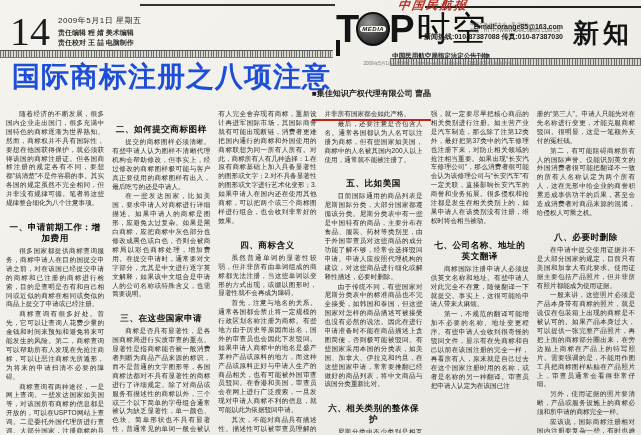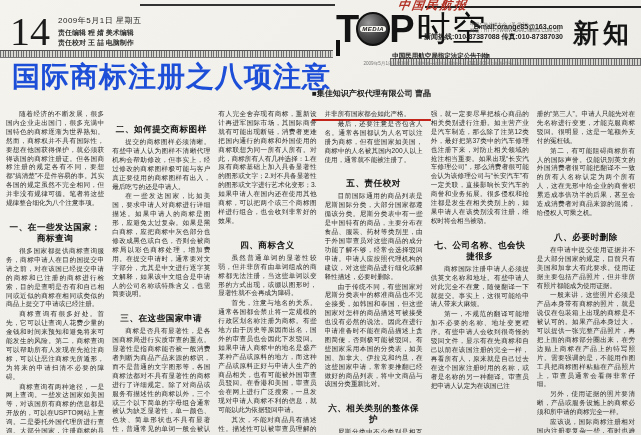--- a/index.html
+++ b/index.html
@@ -112,21 +112,21 @@
   <div>新闻热线:010-87387088 传真:010-87387030</div>
 </div>
 <div class="section-name">新知</div>
 
 <h1 class="headline" style="margin:0;">国际商标注册之八项注意</h1>
 <div class="byline">■集佳知识产权代理有限公司 曹晶</div>
 
 <div class="cols">
     <div class="col">
       <p>随着经济的不断发展，很多国内企业走出国门，很多充满中国特色的商标逐渐为世界熟知。然而，商标权并不具有国际性，要想在他国获得保护，就必须获得该国的商标注册证。但各国商标注册的规定各有不同，要想都“搞清楚”不是件容易的事。其实各国的规定虽然不完全相同，但并非没有规律可循。笔者将这些规律整合细化为八个注意事项。</p>
-      <h3>一、在一些发达国家：商标查询</h3>
+      <h3>一、申请前期工作：增加费用</h3>
       <p>很多国家都提供商标查询服务，商标申请人在目的国提交申请之前，对在该国已经提交申请的商标和已注册的商标进行检索，目的是查明是否有和自己相同或近似的商标在相同或类似的商品上提交了申请或已经注册。</p>
       <p>商标查询有很多好处。首先，它可以让查询人花费少量的金钱和时间来预知和避免将来可能发生的风险。第二，商标查询可以帮助所有人发现在先抢注商标，可以让恶注商标无所遁形，为将来的申请扫清不必要的障碍。</p>
       <p>商标查询有两种途径，一是网上查询。一些发达国家如美国等，对该国所有商标的信息都是开放的，可以在USPTO网站上查询。二是委托外国代理所进行查询。大部分国家，注册商标的具体状况是不公开的，通常委托代理机构查询，会得到相关的法律建议，有助于对在先商标是否对自己的申请有影响做出判断。</p>
     </div>
     <div class="col">
       <h3>二、如何提交商标图样</h3>
       <p>提交的商标图样必须清晰。有些申请人认为图样不清晰代理机构会帮助修改，但事实上，经过修改的商标图样极可能与客户真正要使用的商标图样有出入，最后吃亏的还是申请人。</p>
       <p>在一些发达国家，比如美国，要求申请人对商标进行详细描述。如果申请人的商标是图形，应避免太过复杂。如果是黑白商标，应把商标中灰色部分也修改成黑色或白色，否则会被商标局以彩色商标处理，增加费用。在提交申请时，通常要对文字部分，尤其是中文进行逐字英文解释，如果该中文组合是申请人的公司名称或特殊含义，也需简要说明。</p>
       <h3>三、在这些国家申请</h3>
       <p>商标是否具有显著性，是各国商标局进行实质审查的重点。显著性是指商标能否被一般消费者判断为商品产品来源的标识，而不是普通的文字图形等，各国商标法都对不具有显著性的商标进行了详细规定。除了对商品或服务有描述性的商标以外，三个或三个以下简单的字母组合通常被认为缺乏显著性，单一颜色、色块、简单形状也不具有显著性，普通常见的单词一般会被认为显著性较低。</p>
@@ -135,29 +135,29 @@
     <div class="col">
       <p class="noindent">有人完全舍弃现有商标，重新设计再进军国际市场，其国际商誉就有可能出现断链，消费者更难把国内通行的商标和外国使用的商标联想为同一所有人所有。对此，商标所有人有几种选择：1.在原有商标基础上加入具备显著性的图形或文字；2.对不具备显著性的图形或文字进行艺术化变形；3.如果申请人在国内还在使用其他商标，可以把两个或三个商标图样进行组合，也会收到非常好的效果。</p>
       <h3>四、商标含义</h3>
       <p>虽然普通单词的显著性较弱，但并非所有由单词组成的商标都无法注册，当这些单词以变形的方式出现，或缀以图形时，显著性就不会再成为障碍。</p>
       <p>首先，注意与地名的关系。通常各国都会禁止将一定规模的行政区划名称注册为商标。有些地方由于历史等原因而出名，国外的审查员也会因此下发驳回。如果申请人商标中的地名是盛产某种产品或原料的地方，而这种产品或原料正好与申请人生产的商品相关，也有可能被外国审查员驳回。在香港和美国，审查员会在网上进行广泛搜索，一旦发现对申请人商标不利的信息，就可能以此为依据驳回申请。</p>
       <p>其次，不能对商品具有描述性。描述性可以被审查员理解的非常宽泛，例如，申请商品中包含“馒头”，那么商标“面旺”就有可能对商品具有描述性。当然，</p>
     </div>
     <div class="col">
       <p class="noindent">并非所有国家都会如此严格。</p>
       <p>最后，还要注意是否包含人名。通常各国都认为人名可以注册为商标，但有些国家如美国，商标中的人名被其国内200人以上使用，通常就不能被注册了。</p>
-      <h3>五、责任校对</h3>
+      <h3>五、比如美国</h3>
       <p>目前国际通用的商品列表是尼斯国际分类，大部分国家都遵循该分类。尼斯分类表中有一些是中国特有的商品，主要分布在食品、服装、药材等类别里，由于外国审查员对这些商品的成分功能了解不够，经常会选择驳回申请。申请人应按照代理机构的建议，对这些商品进行细化或解释性描述，必要时删除。</p>
       <p>由于传统不同，有些国家对尼斯分类表中的标准商品也不完全接受，如韩国和泰国，但这些国家对怎样的商品描述可被接受也没有必然的说法。因此在进行申请准备时不能在商品描述上贪图简便，否则极可能被驳回。有些国家采用本国的分类表，如美国、加拿大、伊拉克和约旦，在这些国家申请，常常要推翻已经做好的商品列表，将中文商品与该国分类重新比对。</p>
       <h3>六、相关类别的整体保护</h3>
       <p>尼斯分类中不少类别是相互关联的，最典型的就是制造业和服务业。初涉国际注册往往由于谨慎或财力不够等原因，仅在目前生产的商品或服务上进行注册，但如果企业想在国际市场做大做</p>
     </div>
     <div class="col">
       <p class="noindent">强，就一定要尽早把核心商品的相关类别进行注册。如主营产业是汽车制造，那么除了注第12类外，最好把第37类中的汽车修理也注册下来，对防止相关领域的抢注相当重要。如果出现“长安汽车修理公司”，那么消费者很可能会认为该修理公司与“长安汽车”有一定关联，直接影响长安汽车的商誉和业务拓展。很多侵权和抢注都是发生在相关类别上的，如果申请人在该类别没有注册，维权时将会相当被动。</p>
-      <h3>七、公司名称、也会快捷很多</h3>
+      <h3>七、公司名称、地址的英文翻译</h3>
       <p>商标国际注册申请人必须提供英文名称和地址。有些申请人对此完全不在意，随便翻译一下就提交。事实上，这很可能给申请人带来大麻烦。</p>
       <p>第一，不规范的翻译可能增加不必要的名称、地址变更程序。有些申请人会收到很奇怪的驳回文件，显示有在先商标和自己以前在该国注册的完全一样，再看所有人，原来就是自己过去在这个国家注册时用的名称，或者是名称的另一种翻译。审查员把申请人认定为在该国已注</p>
     </div>
     <div class="col">
       <p class="noindent">册的“第三人”。申请人只能先对在先名称进行变更，才能克服商标驳回。很明显，这是一笔额外支付的冤枉钱。</p>
       <p>第二，有可能阻碍商标所有人的国际声誉。仅能识别英文的外国消费者很可能把翻译不一致的所有人名称认定为两个所有人，这在无形中给企业的商誉积累造成事倍功半的后果，甚至会造成消费者对商品来源的混淆，给侵权人可乘之机。</p>
       <h3>八、必要时删除</h3>
       <p>在申请中提交使用证据并不是大部分国家的规定，目前只有美国和加拿大有此要求。使用证据主要包括产品照片，但并非所有照片都能成为使用证据。</p>
       <p>一般来讲，这些照片必须是产品本身带有商标的照片，就是说仅在包装箱上出现的商标是不被认可的。如果产品本身过大，可以提供一张完整产品照片，再把上面的商标部分圈出来，在旁边贴上商标在产品上的特写照片。需要强调的是，不能用作图工具把商标图样粘贴在产品照片上，审查员通常会看得非常仔细。</p>
       <p>另外，使用证据的照片要清晰，产品或服务设施上的商标必须和所申请的商标完全一样。</p>

